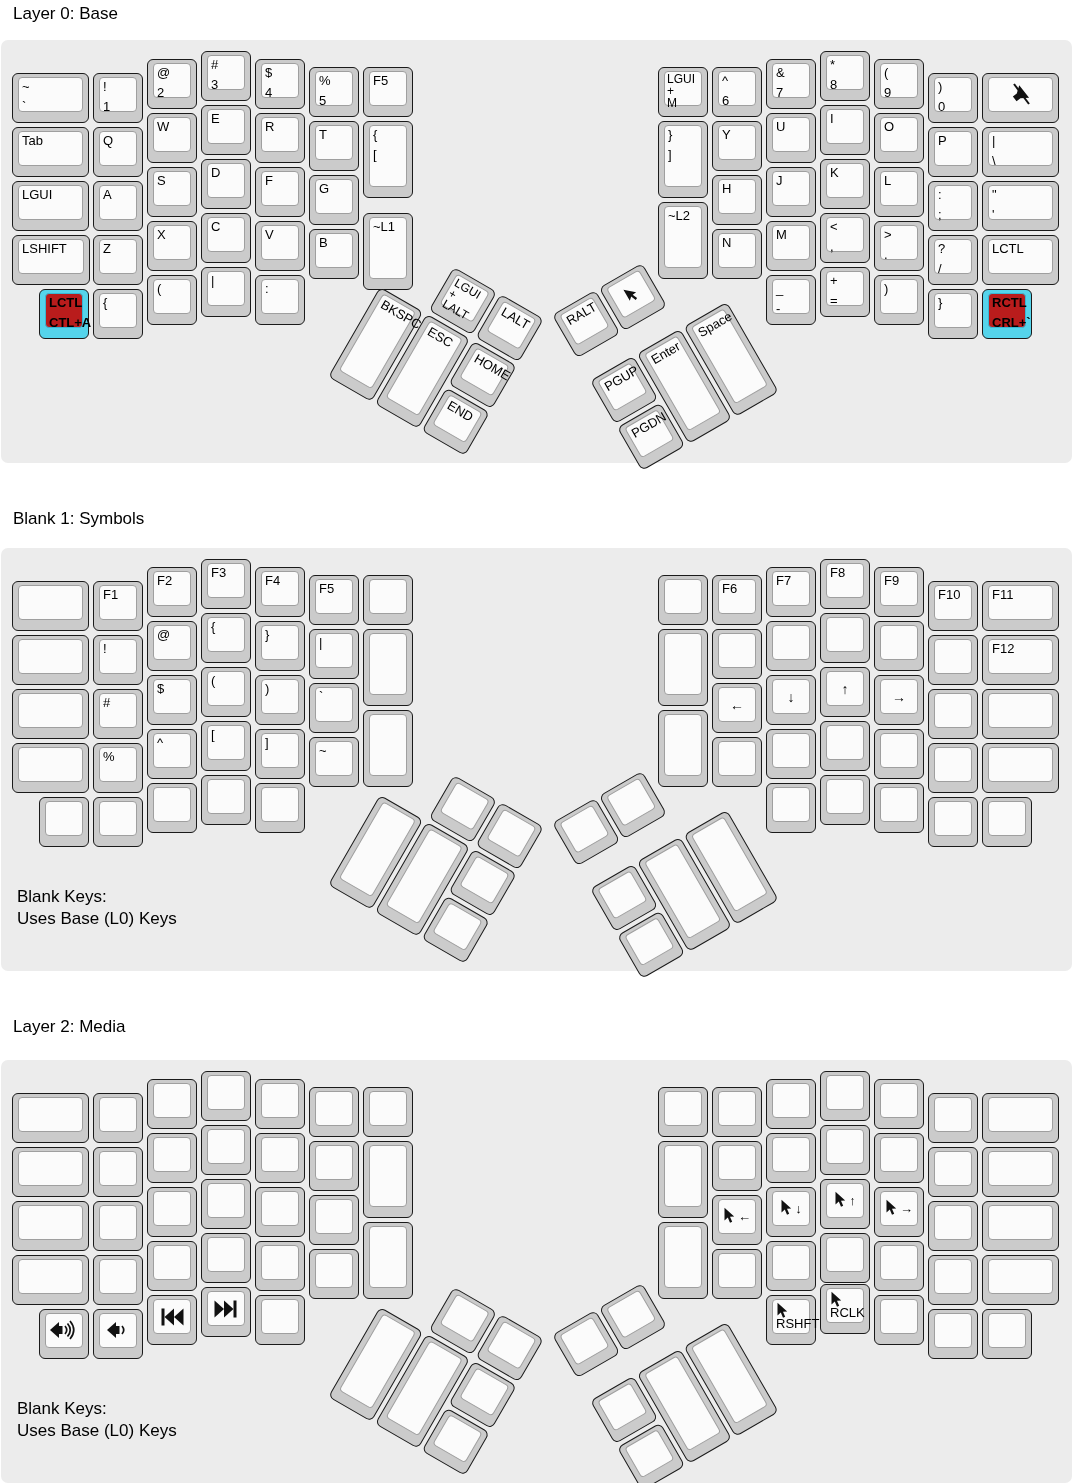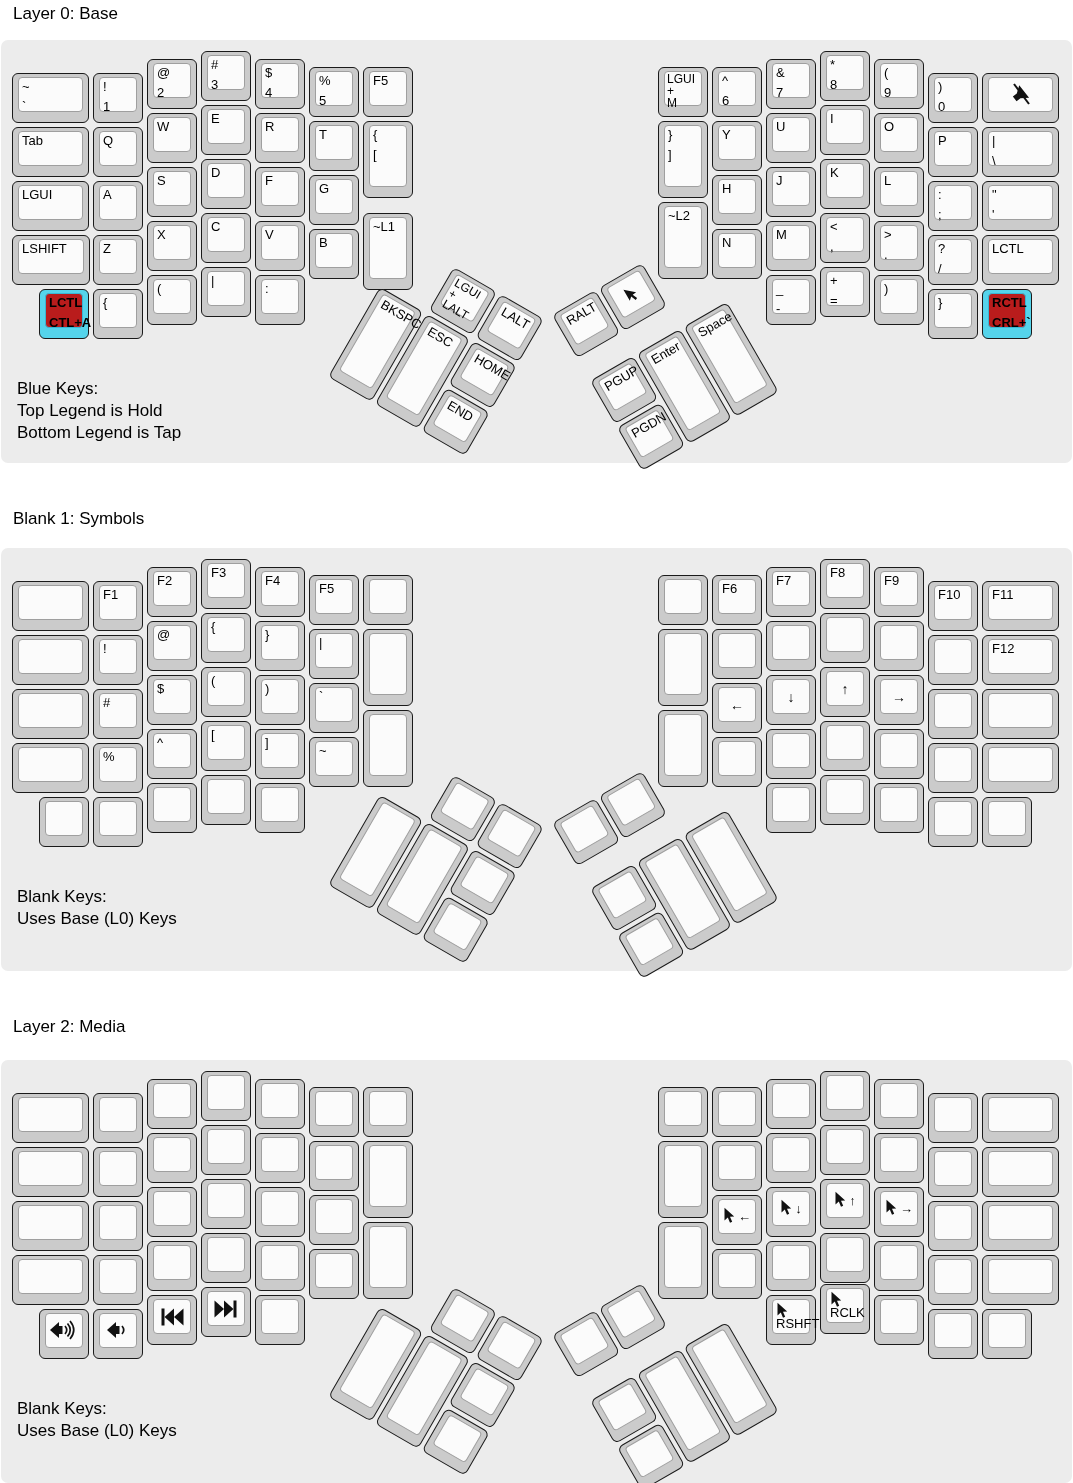--- a/index.html
+++ b/index.html
@@ -468,25 +468,20 @@
             <div class="legend t">Space</div>
           </div>
         </div>
         <div class="key" style="left: 0px; top: 129.6px; width: 50px; height: 50px;">
           <div class="cap">
             <div class="legend t">PGDN</div>
           </div>
         </div>
       </div>
     </div>
-  <div class="caption">
-      <div>Blue Keys:</div>
-      <div>Top Legend is Hold</div>
-      <div>Bottom Legend is Tap</div>
-    </div>
 </section>
 
 <div class="layer-title" style="top: 509px;">Blank 1: Symbols</div>
 <section class="panel" style="top: 548px;">
   <div class="kb">
       <div class="hand left-hand" style="left: 11px; top: 11px;">
         <div class="key" style="left: 0px; top: 21.6px; width: 77px; height: 50px;">
           <div class="cap"></div>
         </div>
         <div class="key" style="left: 0px; top: 75.6px; width: 77px; height: 50px;">

